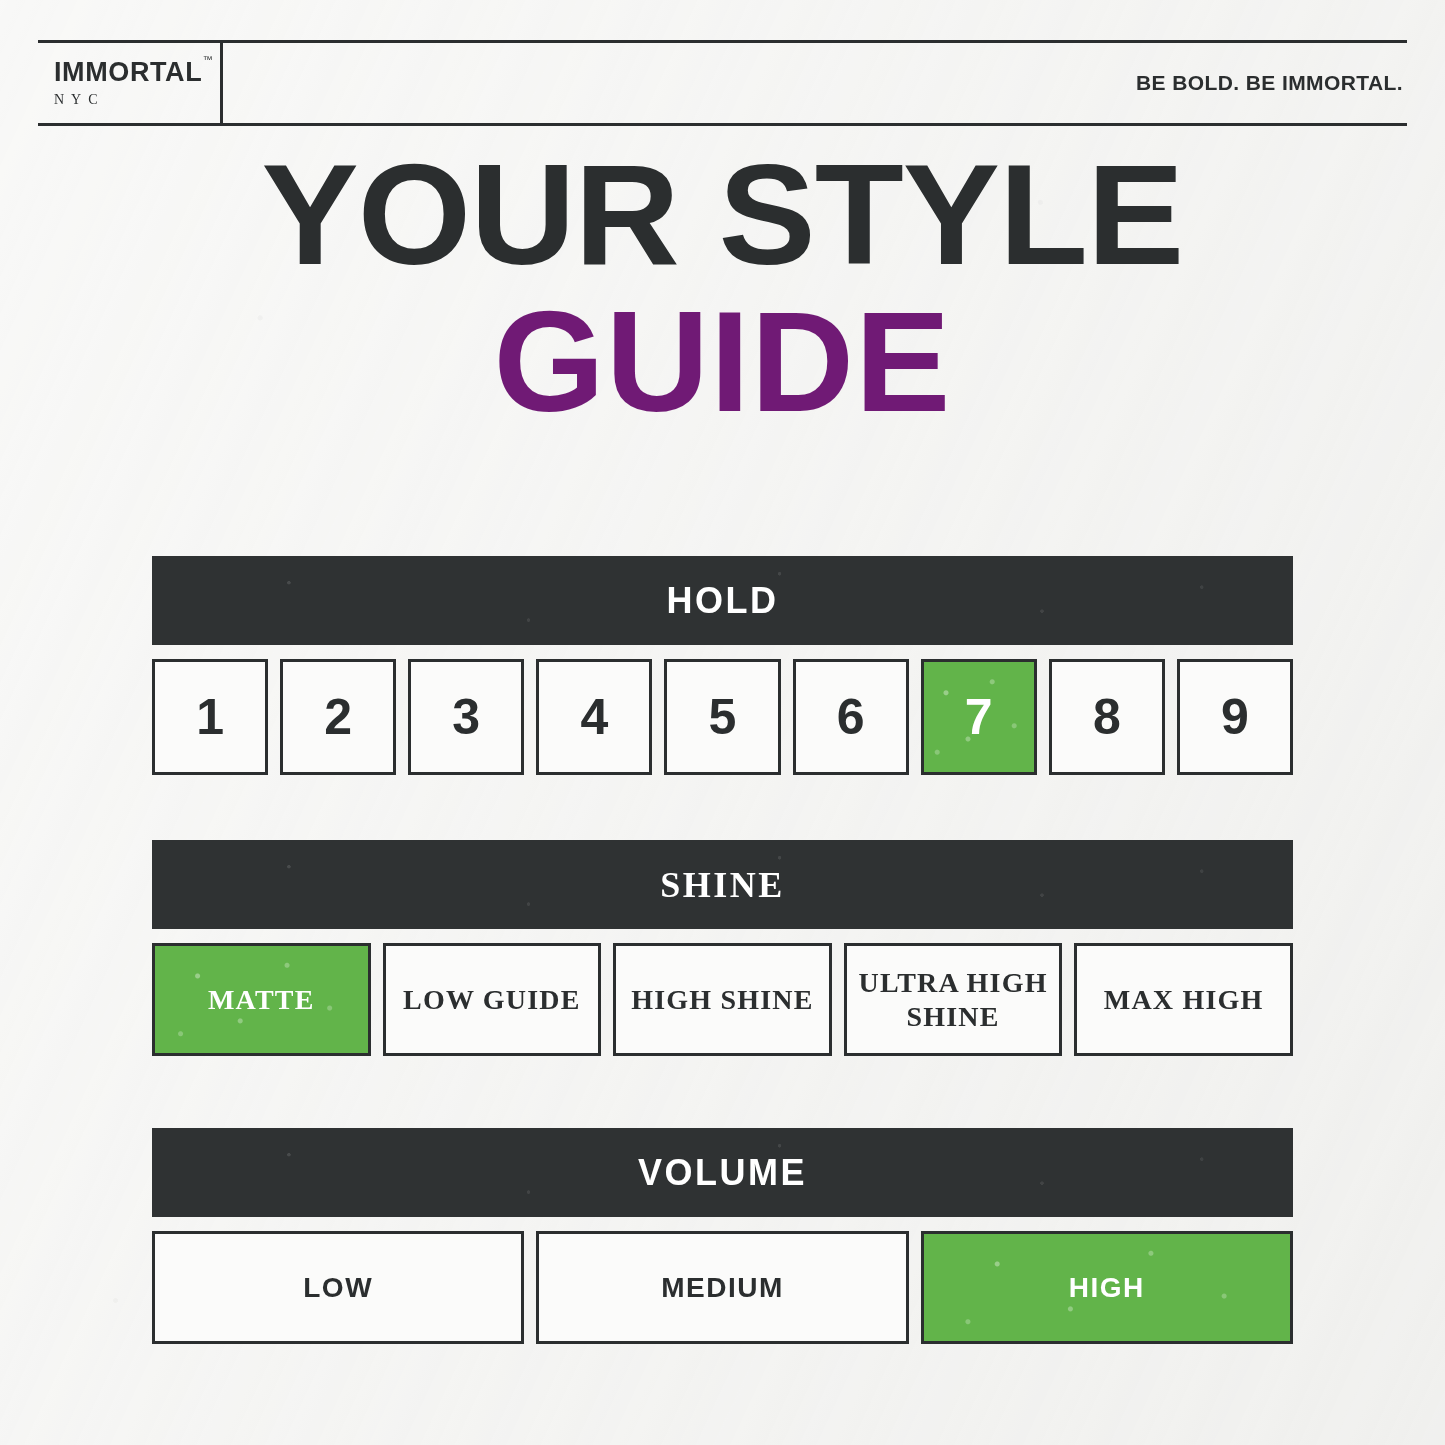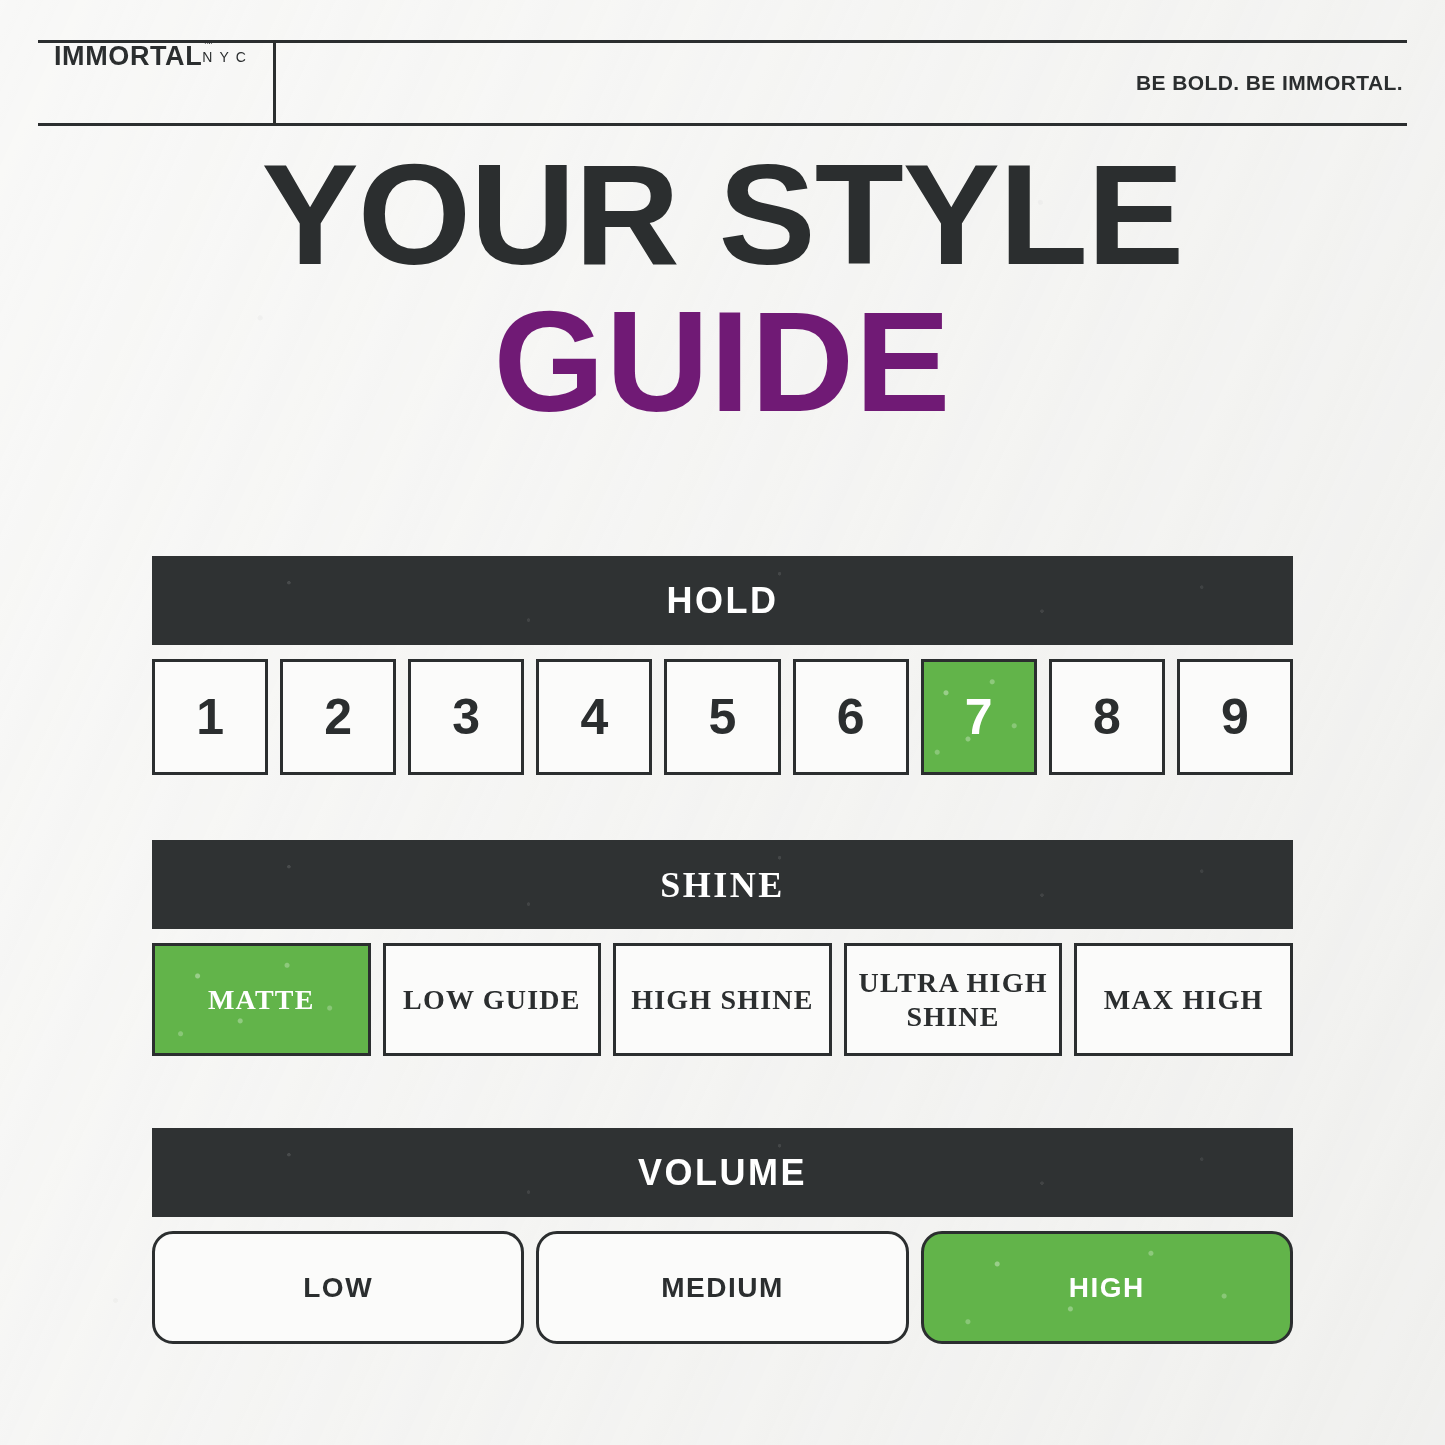--- a/index.html
+++ b/index.html
@@ -53,21 +53,21 @@
     display: flex;
     align-items: center;
     justify-content: space-between;
   }
   .logo-box {
     position: relative;
     padding: 0 18px 0 16px;
     border-right: 3px solid #2b2e2f;
     height: 80px;
     display: flex;
-    flex-direction: row;
+    flex-direction: column;
     justify-content: center;
   }
   .logo-main {
     font-weight: bold;
     font-size: 27px;
     letter-spacing: 0.6px;
     color: #2b2e2f;
     line-height: 1;
     position: relative;
   }
@@ -75,23 +75,24 @@
     position: absolute;
     top: -4px;
     right: -11px;
     font-size: 10px;
     font-weight: normal;
   }
   .logo-sub {
     font-size: 14px;
     letter-spacing: 7px;
     color: #2b2e2f;
-    text-align: center;
+    text-align: left;
     margin-top: 6px;
     padding-right: 2px;
+    font-family: Liberation Serif, serif;
   }
   .tagline {
     font-weight: bold;
     font-size: 21px;
     letter-spacing: 0.4px;
     color: #2b2e2f;
     padding-right: 4px;
   }
   
   .title-wrap {
@@ -175,21 +176,20 @@
     height: 113px;
     font-size: 28px;
     letter-spacing: 1.2px;
     line-height: 1.18;
     padding: 4px 6px;
   }
   .cells.volume-labels .cell {
     height: 113px;
     font-size: 28px;
     letter-spacing: 1.5px;
-    border-radius: 21px;
   }
   .cell.selected {
     background: #62b44a;
     color: #ffffff;
     border-color: #2b2e2f;
     position: relative;
     overflow: hidden;
   }
   .cell.selected::after {
     content: "";

